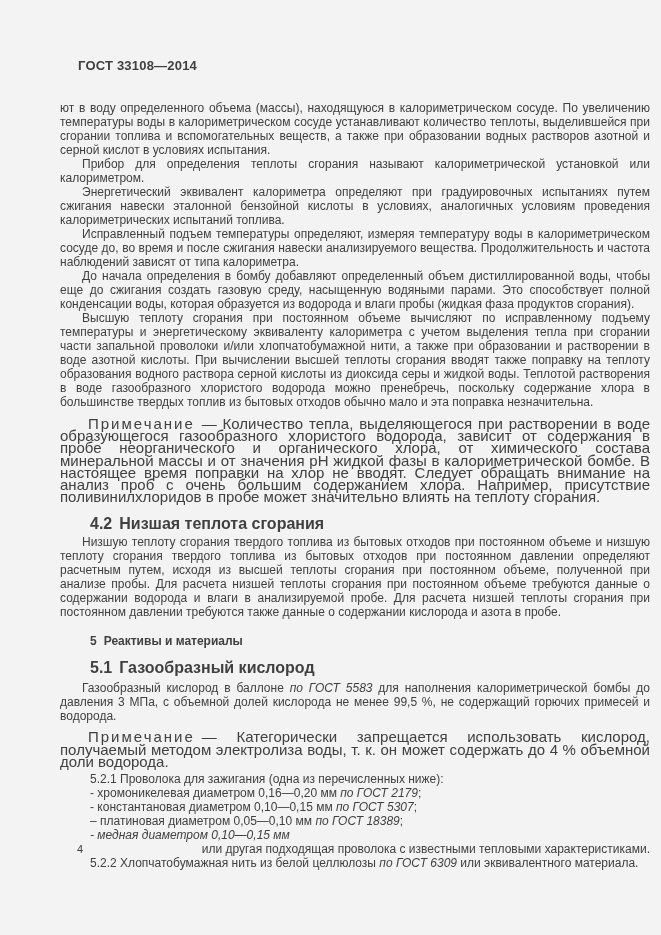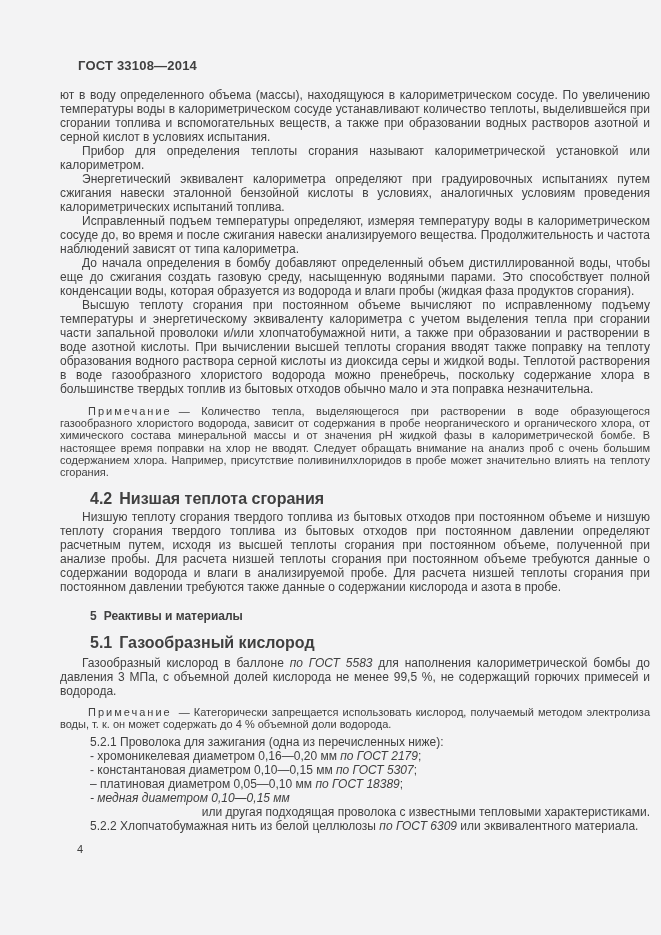--- a/index.html
+++ b/index.html
@@ -21,32 +21,32 @@
     position: absolute;
     left: 78px;
     top: 58px;
     font-size: 13px;
     font-weight: bold;
     letter-spacing: 0.2px;
   }
   .content {
     position: absolute;
     left: 60px;
-    top: 88px;
+    top: 101px;
     width: 590px;
   }
   .content p { margin: 0; }
   .b {
     font-size: 12px;
     line-height: 14px;
     text-align: justify;
   }
   .ind { text-indent: 22px; }
   .note {
-    font-size: 11px;
+    font-size: 15px;
     line-height: 12.2px;
     text-align: justify;
     text-indent: 28px;
   }
   .note-label {
     letter-spacing: 2px;
     margin-right: 7px;
   }
   .nt1 { margin-top: 9px !important; }
   .h {

